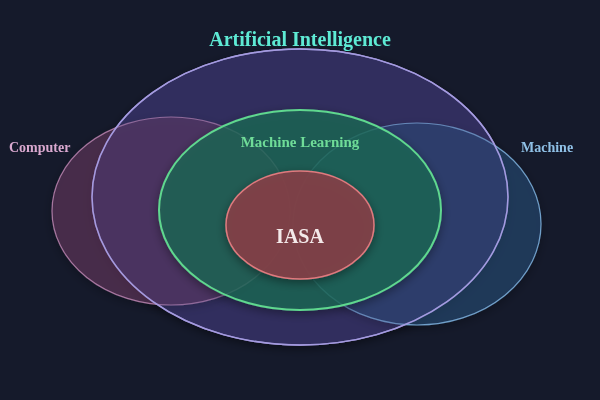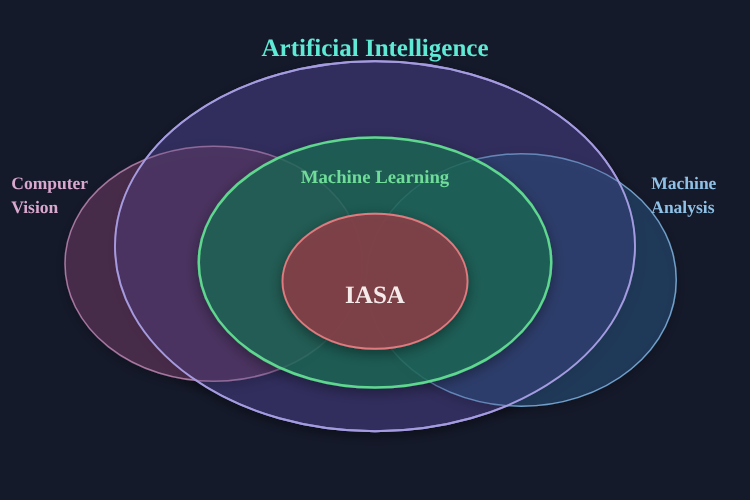--- a/index.html
+++ b/index.html
@@ -25,20 +25,18 @@
   <ellipse cx="171" cy="211" rx="119" ry="94" fill="#6a3a62" fill-opacity="0.55" stroke="#c48bb8" stroke-opacity="0.8" stroke-width="1.2" filter="url(#sh)"></ellipse>
   <ellipse cx="417" cy="224" rx="124" ry="101" fill="#2a4f7a" fill-opacity="0.55" stroke="#7fb4e0" stroke-opacity="0.85" stroke-width="1.2" filter="url(#sh)"></ellipse>
   <ellipse cx="300" cy="197" rx="208" ry="148" fill="#3b3a78" fill-opacity="0.25" stroke="#a59be0" stroke-width="1.5"></ellipse>
   <ellipse cx="300" cy="210" rx="141" ry="100" fill="#1f6b55" fill-opacity="0.72" stroke="#5fd88f" stroke-width="2" filter="url(#sh)"></ellipse>
   <ellipse cx="300" cy="225" rx="74" ry="54" fill="#8a3e48" fill-opacity="0.85" stroke="#e07a7e" stroke-width="1.5" filter="url(#sh)"></ellipse>
 </svg>
 
 <div class="lbl" id="t-ai">Artificial Intelligence</div>
 <div class="lbl" id="t-cv">
   <div>Computer</div>
-  <div>Vision</div>
 </div>
 <div class="lbl" id="t-sa">
   <div>Machine</div>
-  <div>Analysis</div>
 </div>
 <div class="lbl" id="t-ml">Machine Learning</div>
 <div class="lbl" id="t-iasa">IASA</div>
 
 </body></html>

